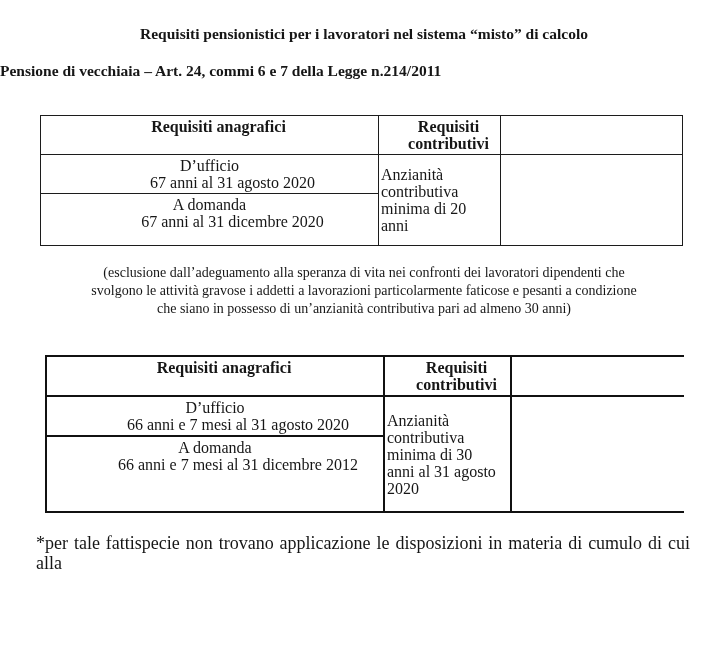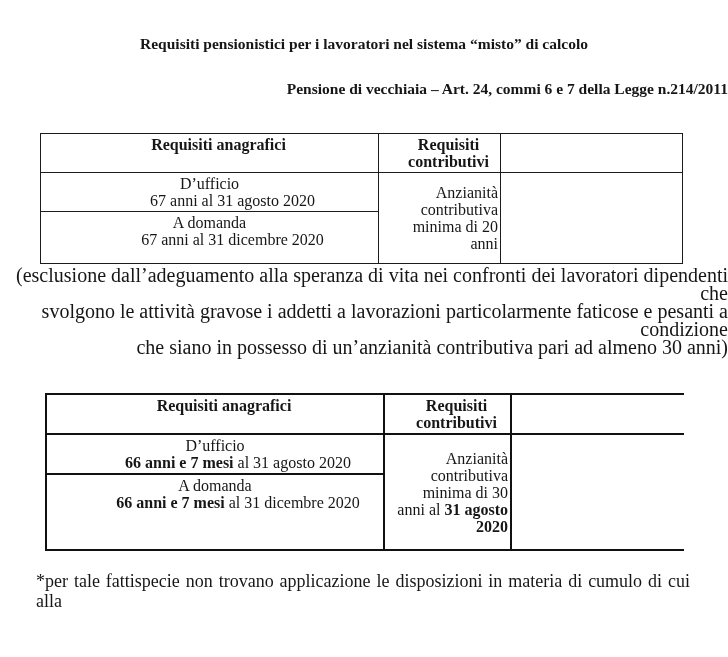--- a/index.html
+++ b/index.html
@@ -4,29 +4,29 @@
 <style>
   * { margin: 0; padding: 0; box-sizing: border-box; }
   html, body { background: #ffffff; }
   body {
     width: 728px; height: 657px;
     font-family: "Liberation Serif", serif;
     color: #161616;
     overflow: hidden;
   }
   .doc-title {
-    padding-top: 36px;
+    padding-top: 26px;
     text-align: center;
     font-weight: bold;
     font-size: 15.5px;
     line-height: 15px;
   }
   .doc-subtitle {
-    margin-top: 30px;
-    text-align: right;
+    margin-top: 22px;
+    text-align: left;
     font-weight: bold;
     font-size: 15.5px;
     line-height: 15px;
   }
   table.t {
     border-collapse: collapse;
     table-layout: fixed;
   }
   table.t td {
     font-size: 16px;
@@ -35,48 +35,48 @@
     vertical-align: top;
     overflow: hidden;
     text-align: center;
   }
   .t .th {
     font-weight: bold;
     text-align: center;
     padding-left: 24px;
   }
   .t .merged {
-    text-align: right;
+    text-align: left;
     vertical-align: middle;
     white-space: pre-line;
     padding: 1px 2px;
   }
   .t .val { padding-left: 46px; }
-  .b { font-weight: bold; }
+  .b { font-weight: normal; }
 
   table.t1 { margin: 37px 0 0 40px; width: 642px; }
   .t1 td { border: 1.5px solid #1c1c1c; }
   .t1 .col1 { width: 338px; }
   .t1 .col2 { width: 122px; }
   .t1 .col3 { width: 182px; }
   .t1 tr.hdr { height: 37px; }
   .t1 tr.r1 { height: 37px; }
   .t1 tr.r2 { height: 52px; }
 
   .section-heading {
     margin-top: 55px;
     text-align: center;
     font-weight: bold;
     font-size: 16px;
     line-height: 18px;
   }
   .section-note {
-    margin-top: 2px;
-    text-align: right;
-    font-size: 20px;
+    margin-top: 18px;
+    text-align: center;
+    font-size: 14px;
     line-height: 18px;
     white-space: pre-line;
   }
 
   table.t2 { margin: 37px 0 0 45px; width: 638px; }
   .t2 td { border: 2.5px solid #111111; }
   .t2 td.c3 { border-right: none; }
   .t2 .col1 { width: 338px; }
   .t2 .col2 { width: 127px; }
   .t2 .col3 { width: 173px; }
@@ -158,21 +158,21 @@
       <td class="merged" rowspan="2"><span>Anzianità
 contributiva
 minima di 30
 anni al </span><span class="b">31 agosto
 2020</span></td>
       <td class="c3" rowspan="2"></td>
     </tr>
     <tr class="r2">
       <td>
         <div class="lbl">A domanda</div>
-        <div class="val"><span class="b">66 anni e 7 mesi</span><span> al 31 dicembre 2020</span></div>
+        <div class="val"><span class="b">66 anni e 7 mesi</span><span> al 31 dicembre 2012</span></div>
       </td>
     </tr>
   </tbody>
     </table>
 
   <div class="footnote">
     <div class="jline">*per tale fattispecie non trovano applicazione le disposizioni in materia di cumulo di cui alla</div>
   </div>
 
 </div>

